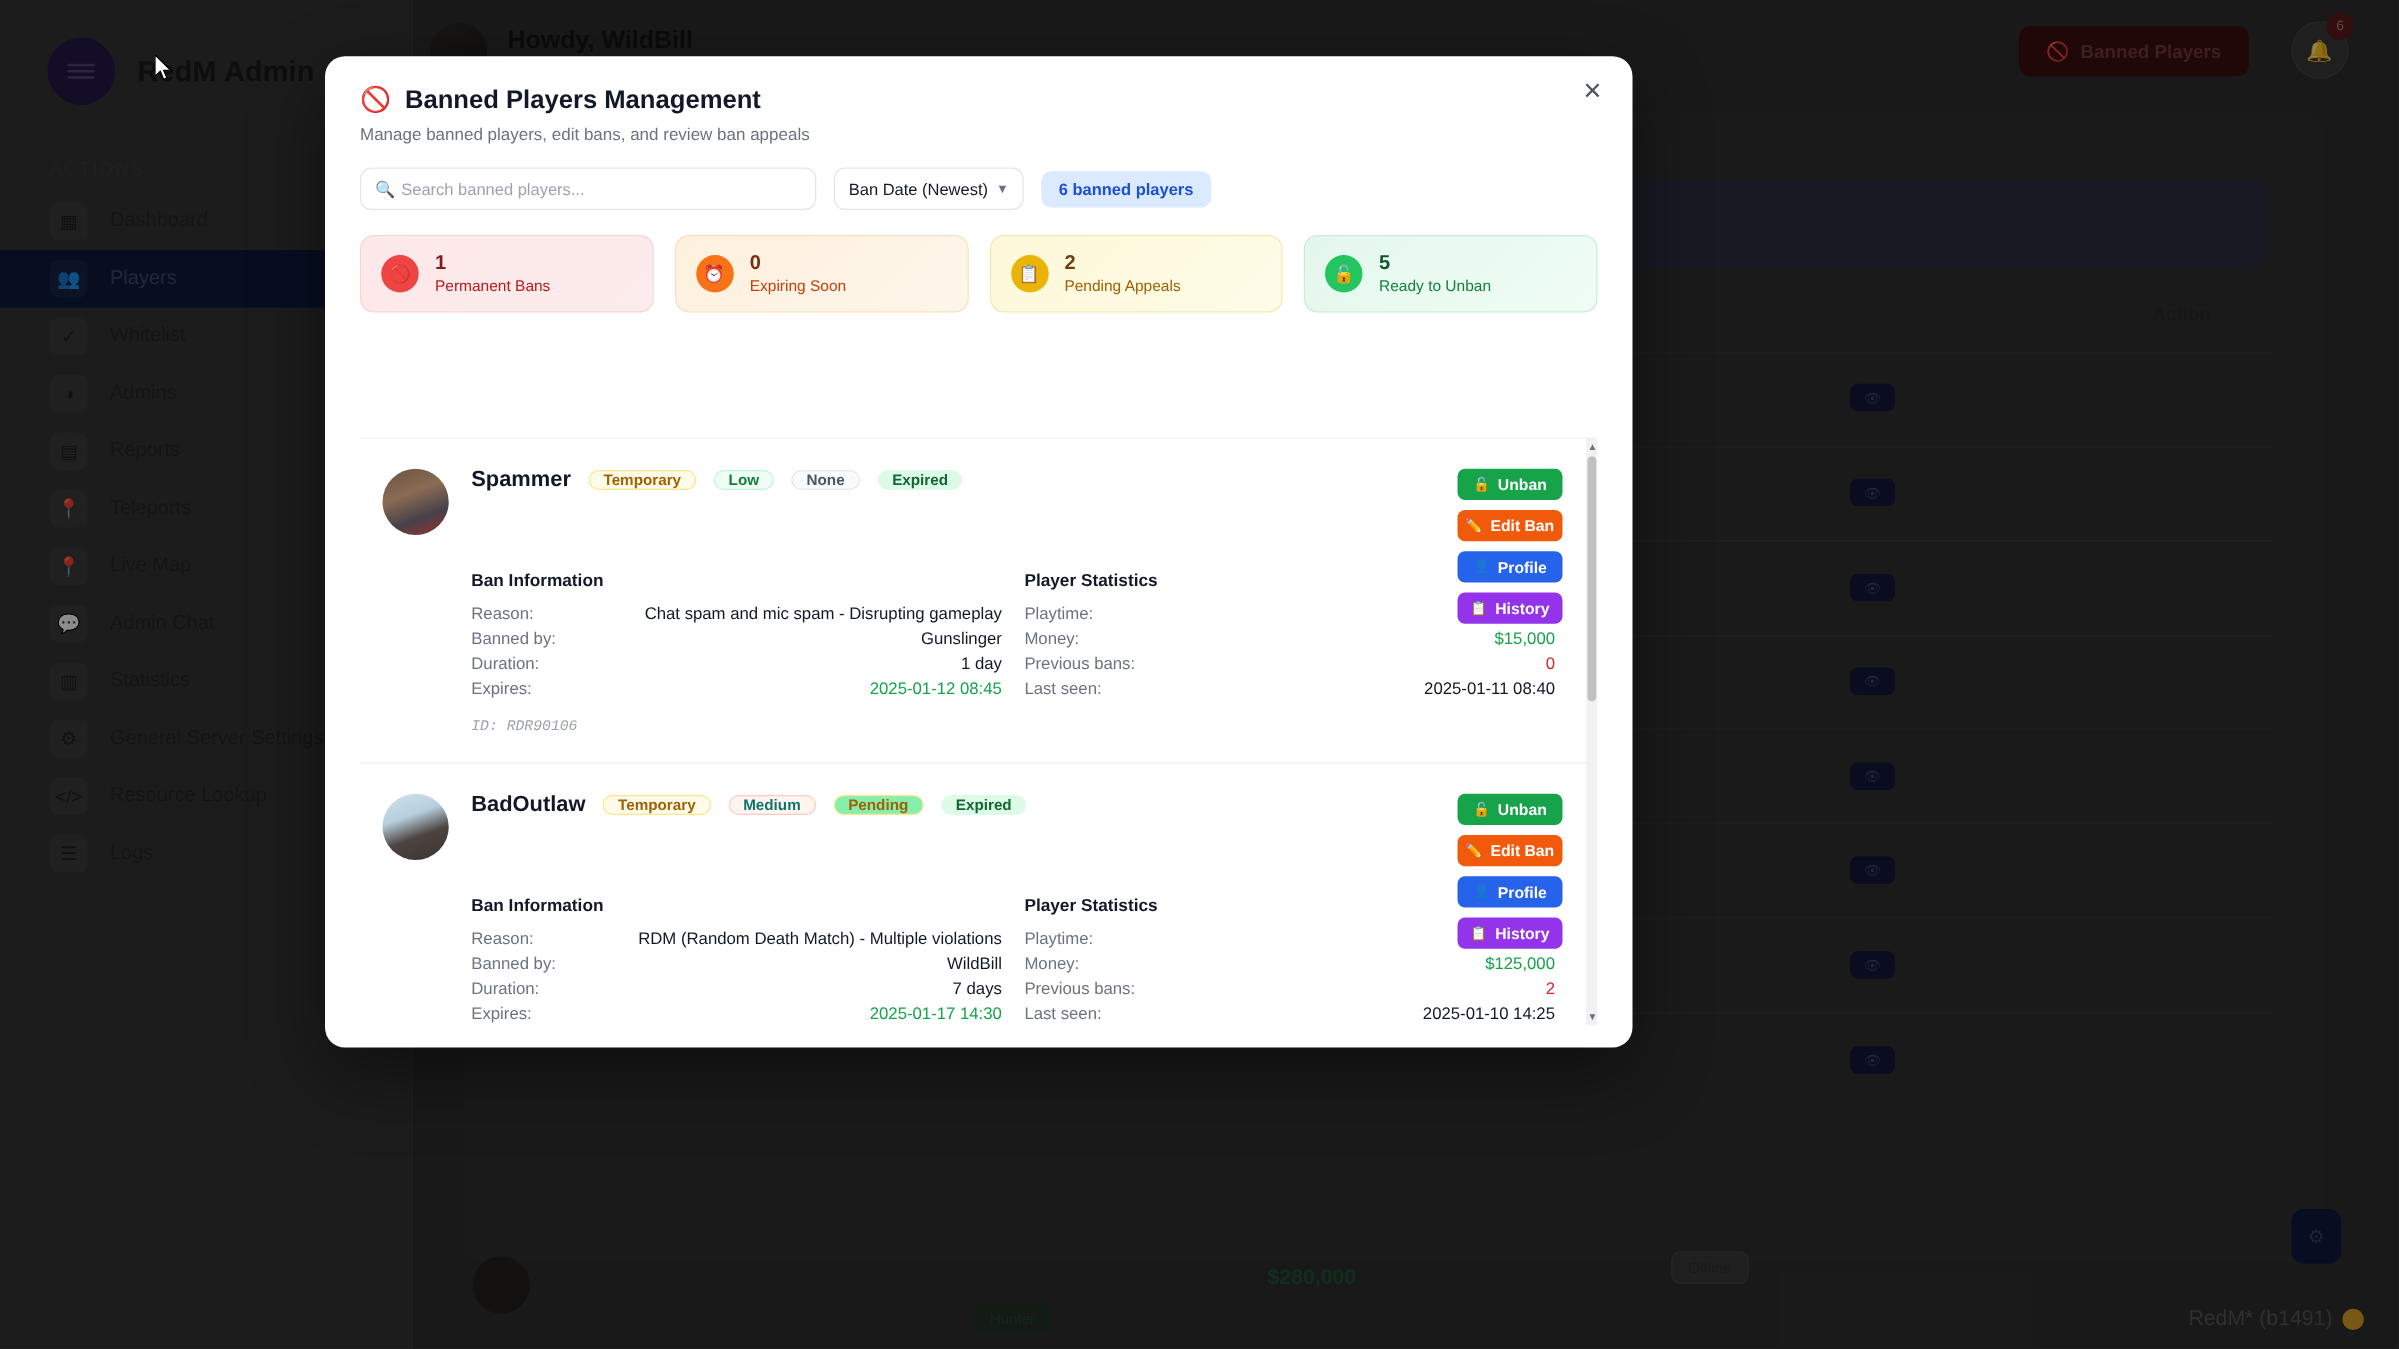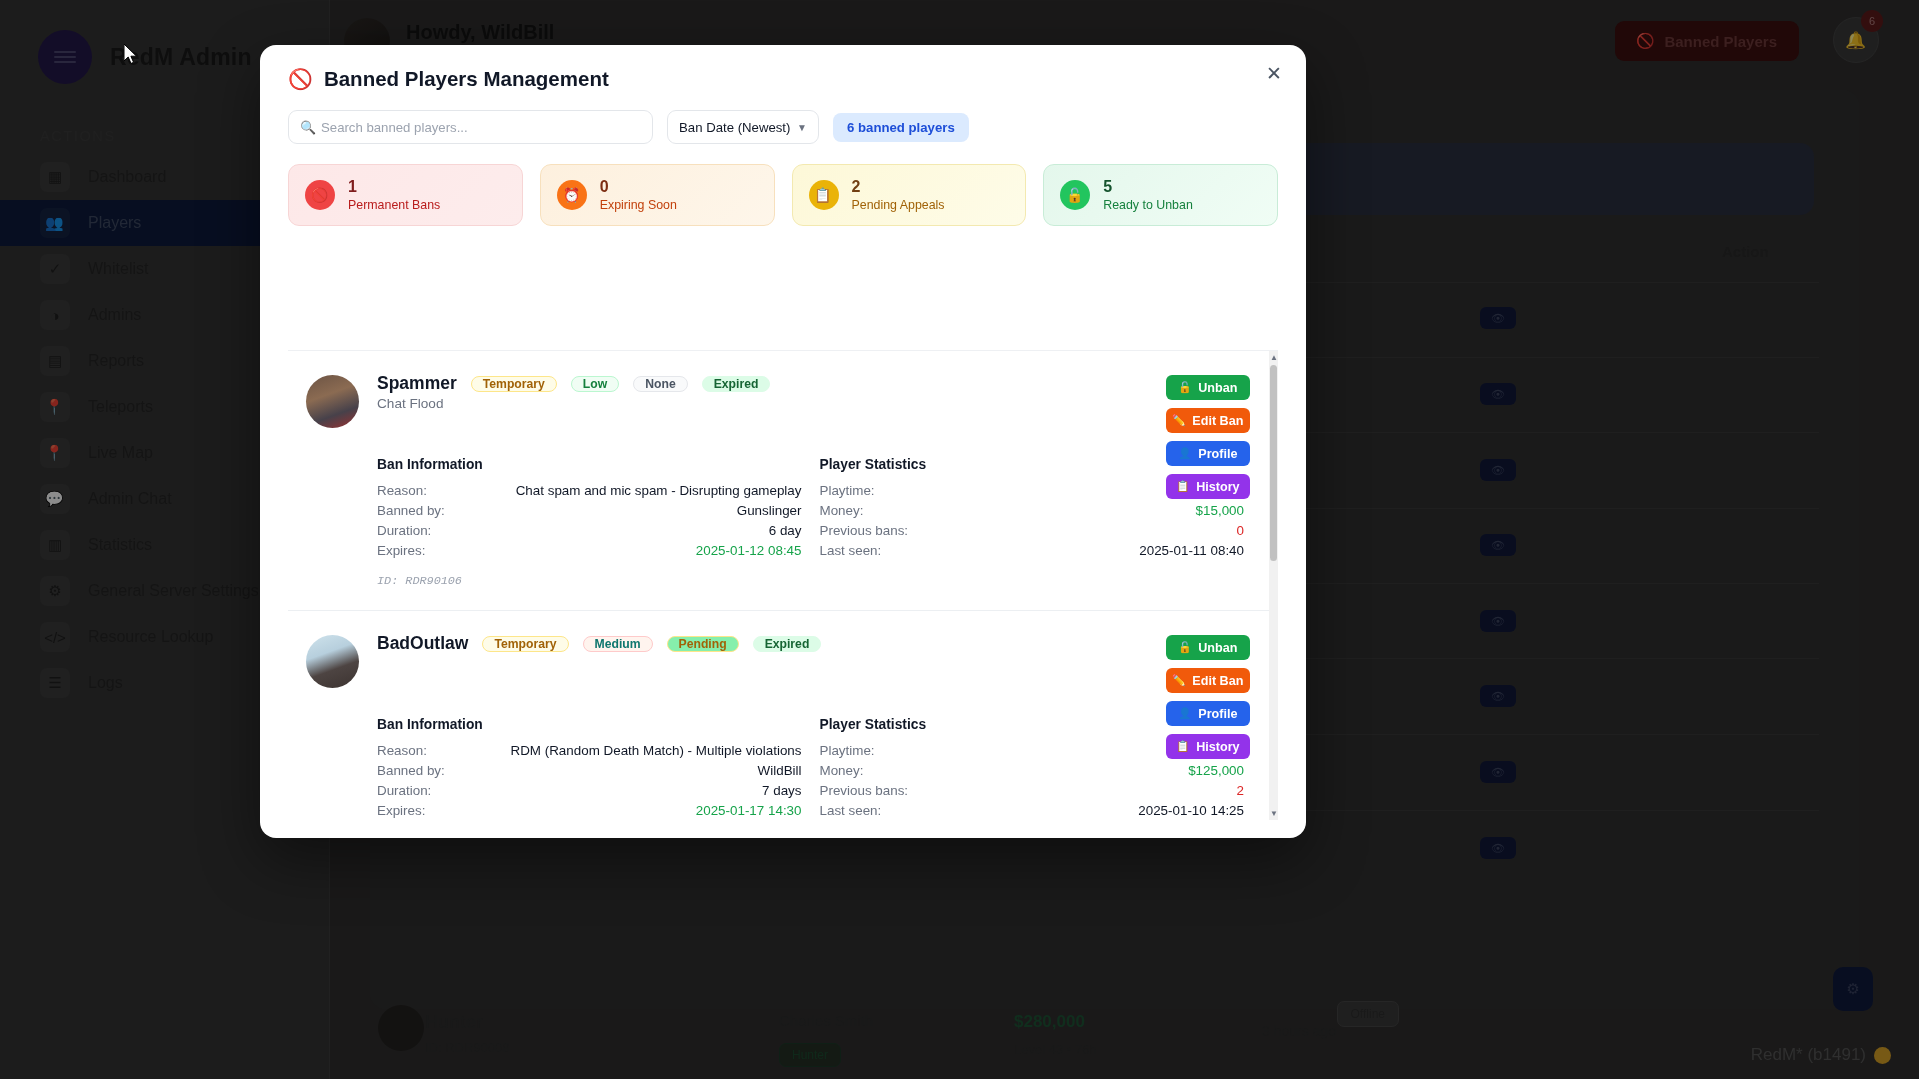--- a/index.html
+++ b/index.html
@@ -383,20 +383,21 @@
 <div id="overlay"></div>
 
 <div id="modal">
   <button class="modal-close">✕</button>
 
   <div class="modal-head">
     <div class="modal-title">
       <span class="title-icon">🚫</span>
       <span>Banned Players Management</span>
     </div>
+    <div class="modal-sub">Manage banned players, edit bans, and review ban appeals</div>
   </div>
 
   <div class="ctl-row">
     <div class="search-box">
       <span class="search-ico">🔍</span>
       <input type="text" placeholder="Search banned players..." style="">
     </div>
     <div class="sort-box">
       <span>Ban Date (Newest)</span>
       <span class="sort-caret">▼</span>
@@ -442,37 +443,36 @@
         <div class="pcard-top">
           <div class="avatar av1"></div>
           <div style="flex:1">
             <div class="pname-row">
               <div class="pname">Spammer</div>
               <span class="tag t-temp">Temporary</span>
               <span class="tag t-low">Low</span>
               <span class="tag t-none">None</span>
               <span class="tag t-expired">Expired</span>
             </div>
-            <div class="psub">Chat Flood</div>
           </div>
         </div>
         <div class="cols">
           <div class="col">
             <div class="col-h">Ban Information</div>
             <div class="kv">
                 <span class="k">Reason:</span>
                 <span class="v">Chat spam and mic spam - Disrupting gameplay</span>
               </div>
             <div class="kv">
                 <span class="k">Banned by:</span>
                 <span class="v">Gunslinger</span>
               </div>
             <div class="kv">
                 <span class="k">Duration:</span>
-                <span class="v">6 day</span>
+                <span class="v">1 day</span>
               </div>
             <div class="kv">
                 <span class="k">Expires:</span>
                 <span class="v green">2025-01-12 08:45</span>
               </div>
             <div class="idline">ID: RDR90106</div>
           </div>
           <div class="col">
             <div class="col-h">Player Statistics</div>
             <div class="kv">

